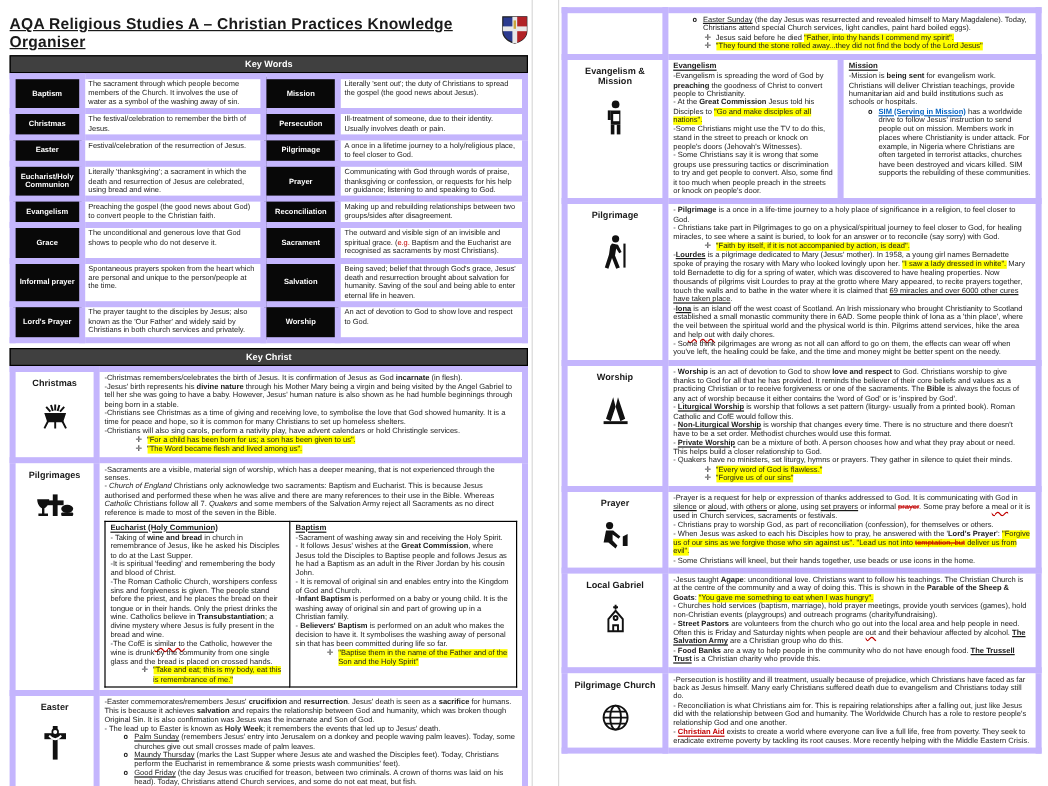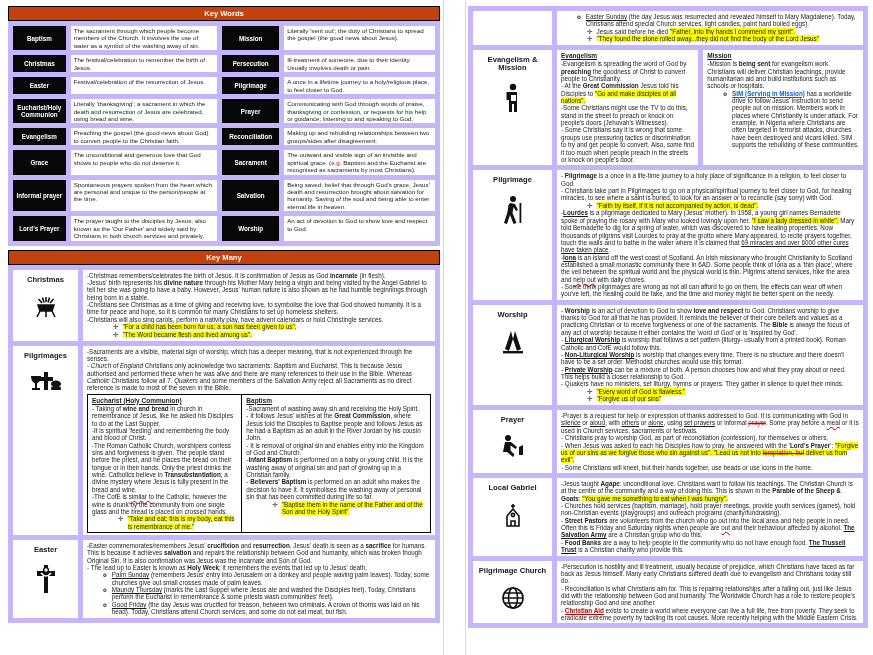--- a/index.html
+++ b/index.html
@@ -23,21 +23,21 @@
   .b{font-weight:bold} .i{font-style:italic} .u{text-decoration:underline}
   .bu{font-weight:bold;text-decoration:underline}
   .hl{background:#ffff00}
   .red{color:#c00000}
   .redu{color:#c00000;font-weight:bold;text-decoration:underline}
   .blue{color:#0563c1;font-weight:bold;text-decoration:underline}
   .st{color:#c00000;text-decoration:line-through}
   .wavy{text-decoration:underline; text-decoration-style:wavy; text-decoration-color:#c00000; text-decoration-thickness:1px;}
 
   
-  .bar { background:#c2410c; color:#fff; font-weight:bold; text-align:center;
+  .bar { background:#404040; color:#fff; font-weight:bold; text-align:center;
          font-size:7.6px; padding:2px 0; border:1px solid #000; }
 
   
   table { border-collapse:collapse; width:100%; table-layout:fixed; }
   td { border:5px solid #c4b5fd; vertical-align:top; padding:1px 3px; }
   #keywords-table td.term { background:#080808; color:#fff; font-weight:bold;
      text-align:center; font-size:6.3px; vertical-align:middle; }
   #keywords-table td.def { font-size:6.2px; line-height:1.2; }
   #keywords-table col.c-term1{width:13.5%} #keywords-table col.c-def1{width:35.5%}
   #keywords-table col.c-term2{width:14.5%} #keywords-table col.c-def2{width:36.5%}
@@ -51,20 +51,32 @@
   .colhead { font-weight:bold; text-decoration:underline; font-size:6.5px; line-height:1.25; }
   .subtable td { border:1px solid #000; }
   .subtable { margin-top:2px; }
   #keyideas-table col.c-label{width:70px;}
   #sections-table col.c-label{width:84px;}
 </style>
 </head>
 <body>
 
 <div class="page" id="page-left">
+  <div class="title-row">
+    <span class="doc-title">AQA Religious Studies A – Christian Practices Knowledge Organiser</span>
+    <span>
+      <svg width="22" height="24" viewBox="0 0 22 24">
+        <path d="M1 1 h20 v12 c0 6 -6 9 -10 10 C7 22 1 19 1 13 Z" fill="#2b3a8f" stroke="#222" stroke-width="1"></path>
+        <path d="M11 1 v22 C15 22 21 19 21 13 V1 Z" fill="#b22226"></path>
+        <rect x="9" y="1" width="4" height="22" fill="#e8e8e8"></rect>
+        <rect x="1" y="9" width="20" height="4" fill="#e8e8e8"></rect>
+        <rect x="10" y="4" width="2" height="7" fill="#caa53d"></rect>
+      </svg>
+    </span>
+  </div>
 
   <div class="bar">Key Words</div>
   <table id="keywords-table">
     <colgroup>
         <col class="c-term1">
         <col class="c-def1">
         <col class="c-term2">
         <col class="c-def2">
       </colgroup>
     <tbody>
@@ -112,21 +124,21 @@
         </tr>
         <tr>
           <td class="term">Lord's Prayer</td>
           <td class="def">The prayer taught to the disciples by Jesus; also known as the 'Our Father' and widely said by Christians in both church services and privately.</td>
           <td class="term">Worship</td>
           <td class="def">An act of devotion to God to show love and respect to God.</td>
         </tr>
       </tbody>
   </table>
 
-  <div class="bar" style="margin-top:4px">Key Many</div>
+  <div class="bar" style="margin-top:4px">Key Christ</div>
   <table id="keyideas-table">
     <colgroup>
         <col class="c-label">
         <col>
       </colgroup>
     <tbody>
       <tr>
         <td class="label-cell">
           <div class="seclabel">Christmas</div>
           <div class="icon-wrap">

